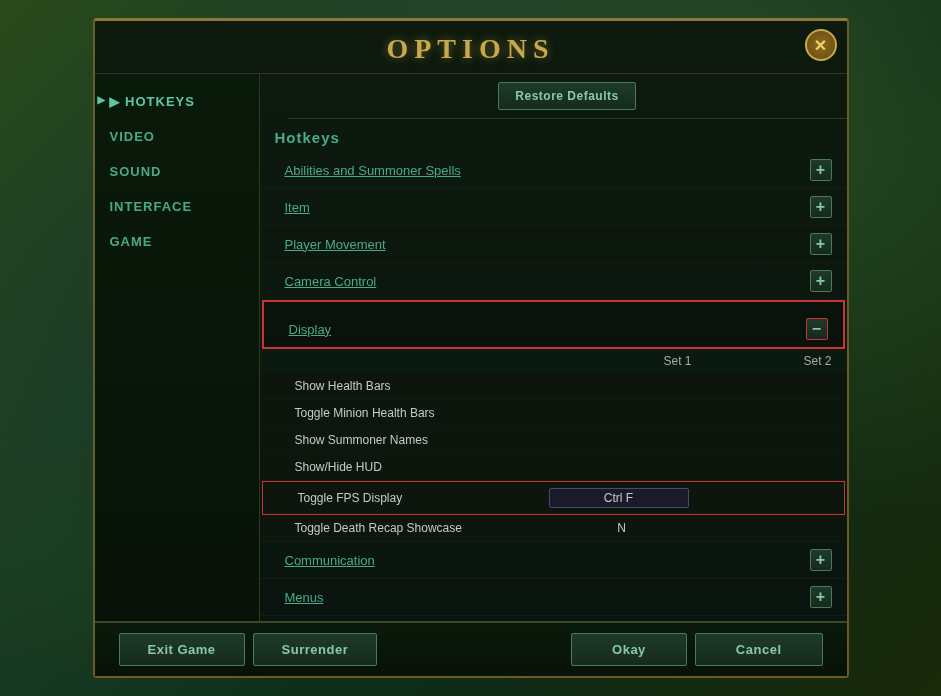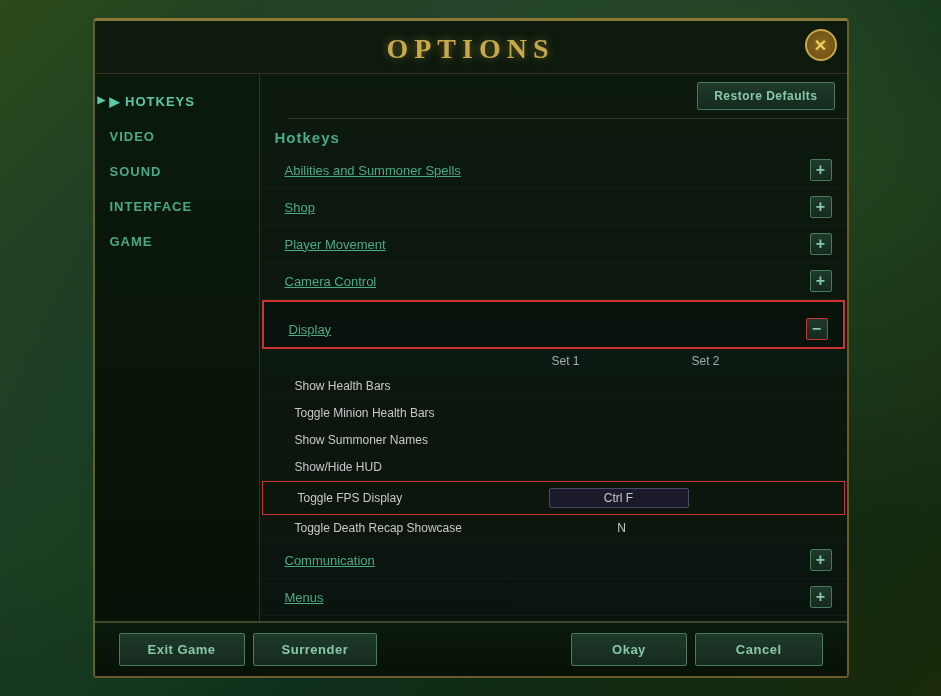--- a/index.html
+++ b/index.html
@@ -123,21 +123,21 @@
       flex: 1;
       display: flex;
       flex-direction: column;
       overflow: hidden;
       position: relative;
     }
 
     
     .toolbar {
       display: flex;
-      justify-content: flex-end;
+      justify-content: center;
       padding: 8px 12px;
       border-bottom: 1px solid #2a3a1a;
       margin-left: 28px;
     }
     .restore-btn {
       background: linear-gradient(180deg, #1e3a2a 0%, #152a1e 100%);
       border: 1px solid #4a7a5a;
       color: #88c8a8;
       padding: 6px 16px;
       cursor: pointer;
@@ -238,21 +238,21 @@
 
     
     .col-headers {
       display: flex;
       padding: 5px 15px 5px 25px;
       background: #0a1a10;
     }
     .col-header-spacer { flex: 1; }
     .col-header {
       width: 140px;
-      text-align: left;
+      text-align: right;
       color: #aaa;
       font-size: 12px;
     }
 
     
     .hotkey-row {
       display: flex;
       align-items: center;
       padding: 6px 15px 6px 35px;
       border-bottom: 1px solid #111a11;
@@ -349,21 +349,21 @@
         <div class="scroll-area">
 
           <div class="section-header">Hotkeys</div>
 
           <div class="hotkey-group">
             <span class="hotkey-group-label">Abilities and Summoner Spells</span>
             <div class="expand-btn">+</div>
           </div>
 
           <div class="hotkey-group">
-            <span class="hotkey-group-label">Shop</span>
+            <span class="hotkey-group-label">Item</span>
             <div class="expand-btn">+</div>
           </div>
 
           <div class="hotkey-group">
             <span class="hotkey-group-label">Player Movement</span>
             <div class="expand-btn">+</div>
           </div>
 
           <div class="hotkey-group">
             <span class="hotkey-group-label">Camera Control</span>

